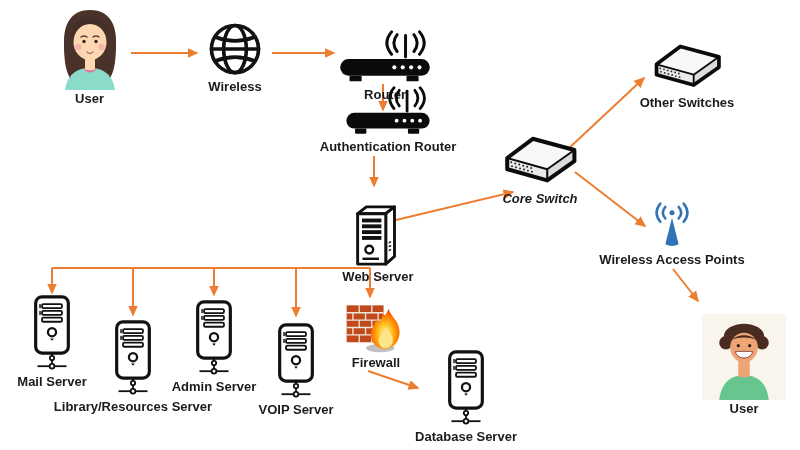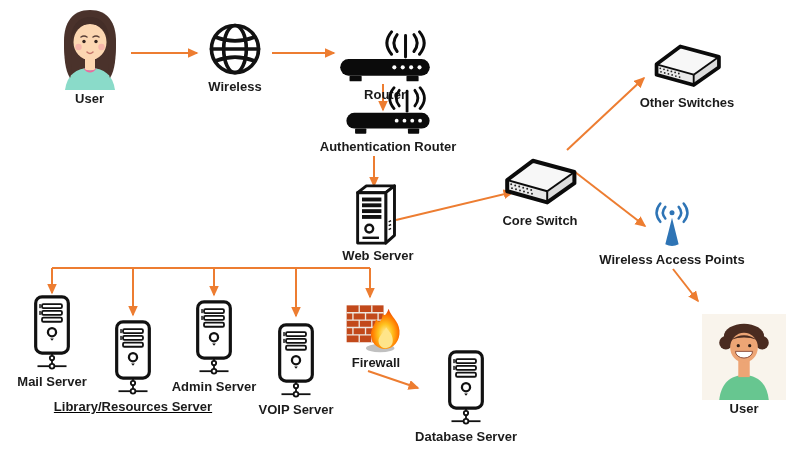--- a/index.html
+++ b/index.html
@@ -119,21 +119,21 @@
       <rect x="12" y="49" width="13" height="6" rx="1" fill="#0b0b0b"></rect>
       <rect x="73" y="49" width="13" height="6" rx="1" fill="#0b0b0b"></rect>
       <circle cx="60" cy="40" r="2.2" fill="#fff"></circle>
         <circle cx="69" cy="40" r="2.2" fill="#fff"></circle>
       <circle cx="78" cy="40" r="2.2" fill="#fff"></circle>
         <circle cx="87" cy="40" r="2.2" fill="#fff"></circle>
     </svg>
     <div class="lbl">Authentication Router</div>
   </div>
 
-  <div class="node" style="left:339px;top:183px;width:78px;justify-content:space-between;">
+  <div class="node" style="left:339px;top:204px;width:78px;justify-content:space-between;">
     <svg width="58" height="64" viewBox="0 0 58 66">
       <g stroke="#111" stroke-width="3" fill="#fff" stroke-linejoin="round">
         <path d="M8,10 L17,3 L46,3 L37,10 Z"></path>
         <path d="M37,10 L46,3 L46,54 L37,62 Z"></path>
         <rect x="8" y="10" width="29" height="52"></rect>
       </g>
       <rect x="12.5" y="15" width="20" height="4" fill="#111"></rect>
       <rect x="12.5" y="21" width="20" height="4" fill="#111"></rect>
       <rect x="12.5" y="27" width="20" height="4" fill="#111"></rect>
       <rect x="12.5" y="33" width="20" height="4" fill="#111"></rect>
@@ -141,21 +141,21 @@
       <path d="M13,56.5 L30,56.5" stroke="#111" stroke-width="2.5"></path>
       <g stroke="#111" stroke-width="1.5">
         <path d="M40,40 L42.5,38.8"></path>
           <path d="M40,44 L42.5,42.8"></path>
           <path d="M40,48 L42.5,46.8"></path>
       </g>
     </svg>
     <div class="lbl">Web Server</div>
   </div>
 
-  <div class="node" style="left:488px;top:156px;width:104px;">
+  <div class="node" style="left:488px;top:134px;width:104px;font-style:italic;">
     <svg width="88" height="56" viewBox="0 0 110 70">
       <path d="M14,30 L46,6 L98,20 L64,44 Z" fill="#F7F7F7"></path>
       <path d="M14,30 L64,44 L64,58 L14,44 Z" fill="#E9E9E9"></path>
       <path d="M64,44 L98,20 L98,34 L64,58 Z" fill="#DCDCDC"></path>
       <g stroke="#0b0b0b" stroke-width="5" fill="none" stroke-linejoin="round">
         <path d="M46,6 L98,20 L98,34 L64,58 L14,44 L14,30 Z"></path>
       </g>
       <g stroke="#0b0b0b" stroke-width="2.5" fill="none">
         <path d="M14,30 L64,44"></path>
           <path d="M64,44 L98,20"></path>
@@ -258,21 +258,21 @@
         <path d="M22,64 L22,67"></path>
           <circle cx="22" cy="69.5" r="2.4"></circle>
         <path d="M22,72 L22,76"></path>
           <path d="M6,78.5 L38,78.5"></path>
           <circle cx="22" cy="78.5" r="2.6"></circle>
       </g>
     </svg>
     <div class="lbl">Mail Server</div>
   </div>
 
-  <div class="node" style="left:53px;top:320px;width:160px;text-decoration:underline;">
+  <div class="node" style="left:53px;top:320px;width:160px;">
     <svg width="40" height="78" viewBox="0 0 44 86">
       <rect x="4" y="2" width="36" height="62" rx="7" stroke="#111" stroke-width="3.5" fill="#fff"></rect>
       <g stroke="#111" stroke-width="2" fill="none">
         <rect x="11" y="10" width="22" height="4.5" rx="1.5"></rect>
         <rect x="11" y="17.5" width="22" height="4.5" rx="1.5"></rect>
         <rect x="11" y="25" width="22" height="4.5" rx="1.5"></rect>
       </g>
       <rect x="8" y="10" width="1.6" height="4.5" fill="#111"></rect>
       <rect x="8" y="17.5" width="1.6" height="4.5" fill="#111"></rect>
       <circle cx="22" cy="41" r="4.5" stroke="#111" stroke-width="2.5" fill="#fff"></circle>

